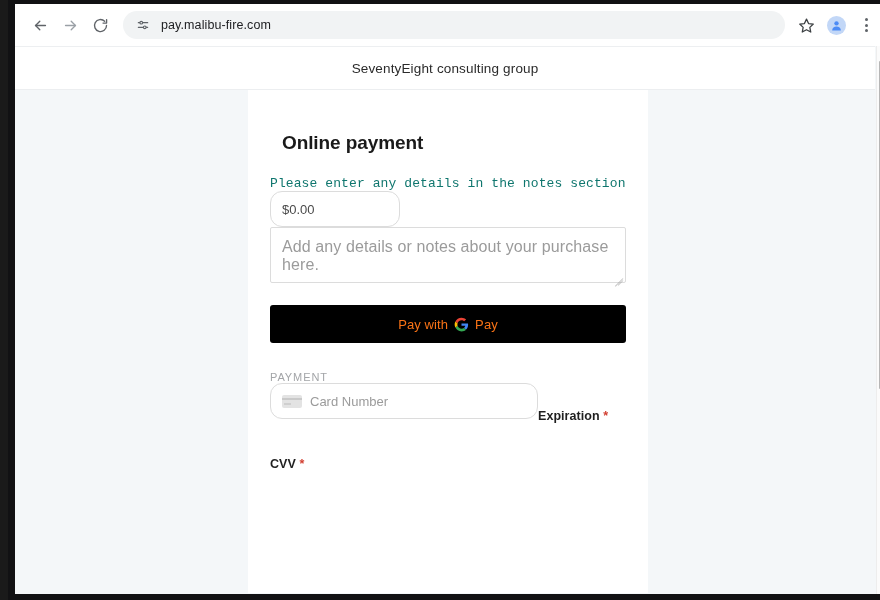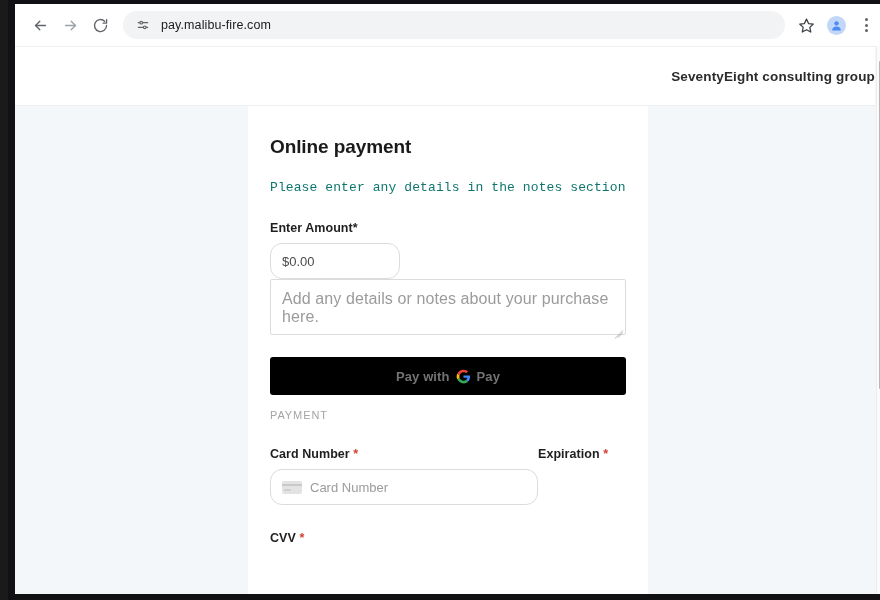--- a/index.html
+++ b/index.html
@@ -94,29 +94,28 @@
   
   #viewport {
     position: relative;
     height: 548px;
     background: #f4f7f9;
     overflow: hidden;
   }
 
   
   #site-header {
-    height: 60px;
+    height: 44px;
     background: #ffffff;
     border-top: 1px solid #edeff1;
     border-bottom: 1px solid #eceef0;
     display: flex;
     align-items: center;
-    justify-content: flex-end;
+    justify-content: center;
     width: 860px;
-    font-weight: bold;
   }
   #site-title {
     font-size: 13.5px;
     color: #2b2b2b;
     letter-spacing: .15px;
   }
 
   
   #page {
     position: relative;
@@ -130,21 +129,21 @@
     position: absolute;
     left: 233px;
     top: 0;
     width: 400px;
     min-height: 503px;
     background: #ffffff;
     padding: 30px 22px 0 22px;
   }
 
   h1#card-title {
-    margin: 0;
+    margin: 12px;
     font-size: 19px;
     font-weight: 700;
     color: #1a1a1a;
     letter-spacing: -.1px;
   }
   #card-sub {
     margin: 22px 0 0 0;
     font-size: 13px;
     color: #0f766e;
     letter-spacing: .1px;
@@ -208,29 +207,29 @@
     height: 38px;
     background: #000000;
     border-radius: 3px;
     display: flex;
     align-items: center;
     justify-content: center;
     gap: 6px;
     cursor: pointer;
   }
   #gpay-btn .gp-text {
-    color: #737373;
+    color: #f97316;
     font-size: 13px;
-    font-weight: 700;
+    font-weight: 400;
     letter-spacing: .1px;
   }
 
   
   #payment-legend {
-    margin-top: 14px;
+    margin-top: 28px;
     font-size: 11px;
     color: #a3a5a8;
     letter-spacing: .9px;
   }
 
   .row { display: flex; }
   .col-card { width: 268px; }
   .col-exp { width: 88px; }
   .col-cvv { width: 125px; }
   .col-zip { width: 230px; margin-left: 8px; }
@@ -347,23 +346,20 @@
         <span id="site-title">SeventyEight consulting group</span>
       </div>
 
       <div id="page">
 
         <div id="pay-card">
 
           <h1 id="card-title">Online payment</h1>
           <p id="card-sub">Please enter any details in the notes section</p>
 
-          <div class="field-label">
-            <span>Enter Amount</span><span class="req-grey">*</span>
-          </div>
           <div class="txt-input" id="amount-input">
             <span class="ph-dark">$0.00</span>
           </div>
 
           <div id="notes-box">
             <span id="notes-ph">Add any details or notes about your purchase here.</span>
             <span id="resize-grip">
               <span style="width:11px; top:8px;"></span>
               <span style="width:7px; top:10px;"></span>
             </span>
@@ -379,24 +375,20 @@
                 <path fill="#EA4335" d="M24 10.6c4.1 0 6.9 1.8 8.5 3.3l6.2-6C34.9 4.4 30 2 24 2 15.4 2 8.1 7 4.4 14.3l7.1 5.5C13.2 14.5 18.2 10.6 24 10.6z"></path>
               </svg>
             </span>
             <span class="gp-text">Pay</span>
           </div>
 
           <div id="payment-legend">PAYMENT</div>
 
           <div class="row">
             <div class="col-card">
-              <div class="field-label">
-                <span>Card Number</span>
-                <span class="req-red">*</span>
-              </div>
               <div class="txt-input">
                 <span class="card-glyph">
                   <span class="stripe"></span>
                     <span class="mini"></span>
                 </span>
                 <span class="ph">Card Number</span>
               </div>
             </div>
             <div class="col-exp">
               <div class="field-label">

